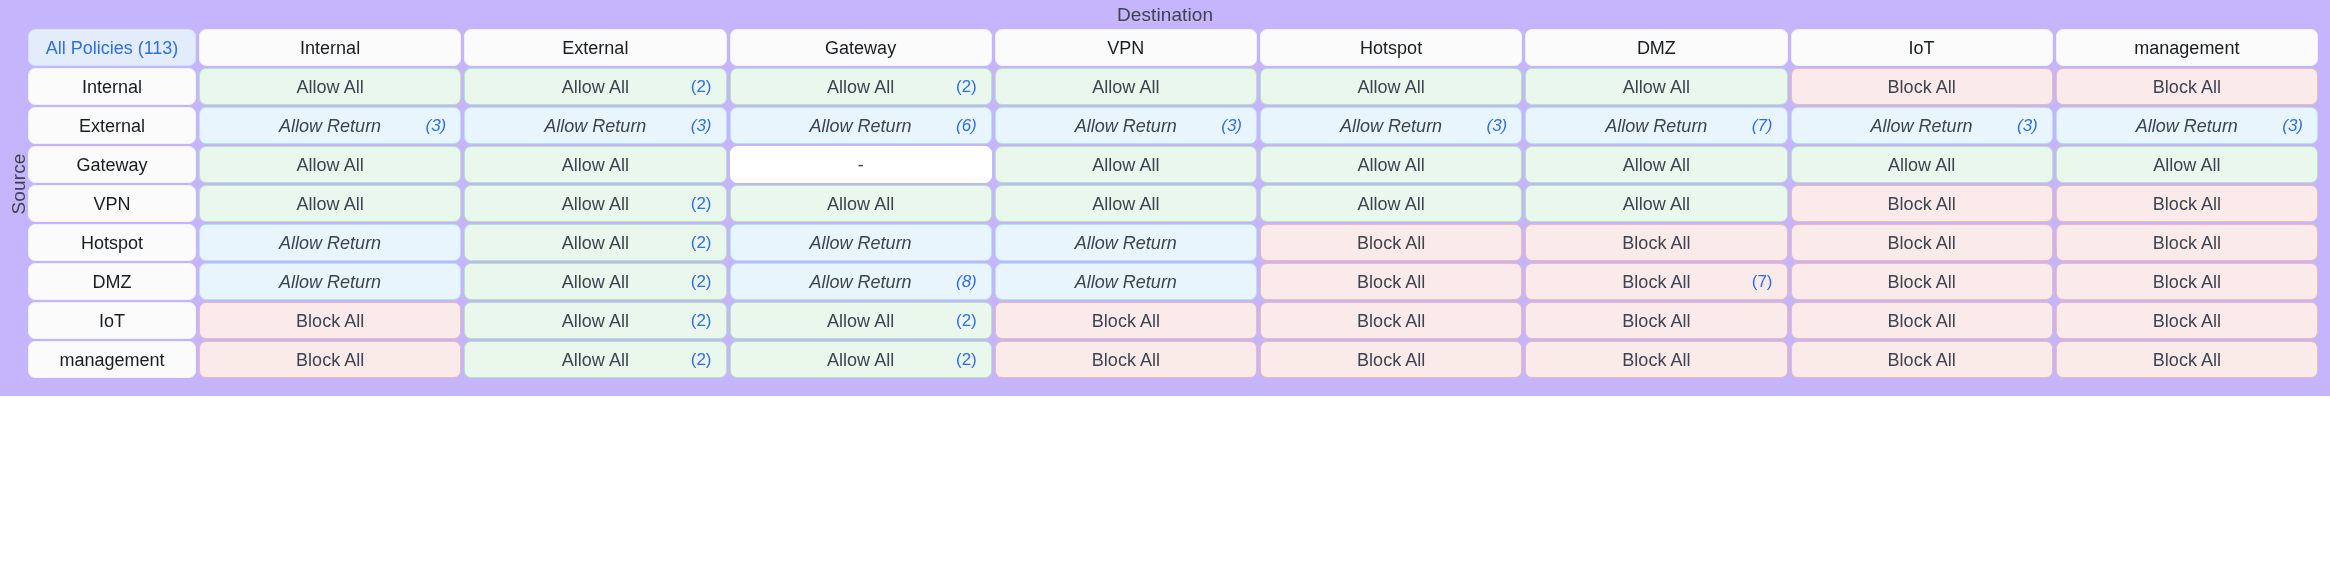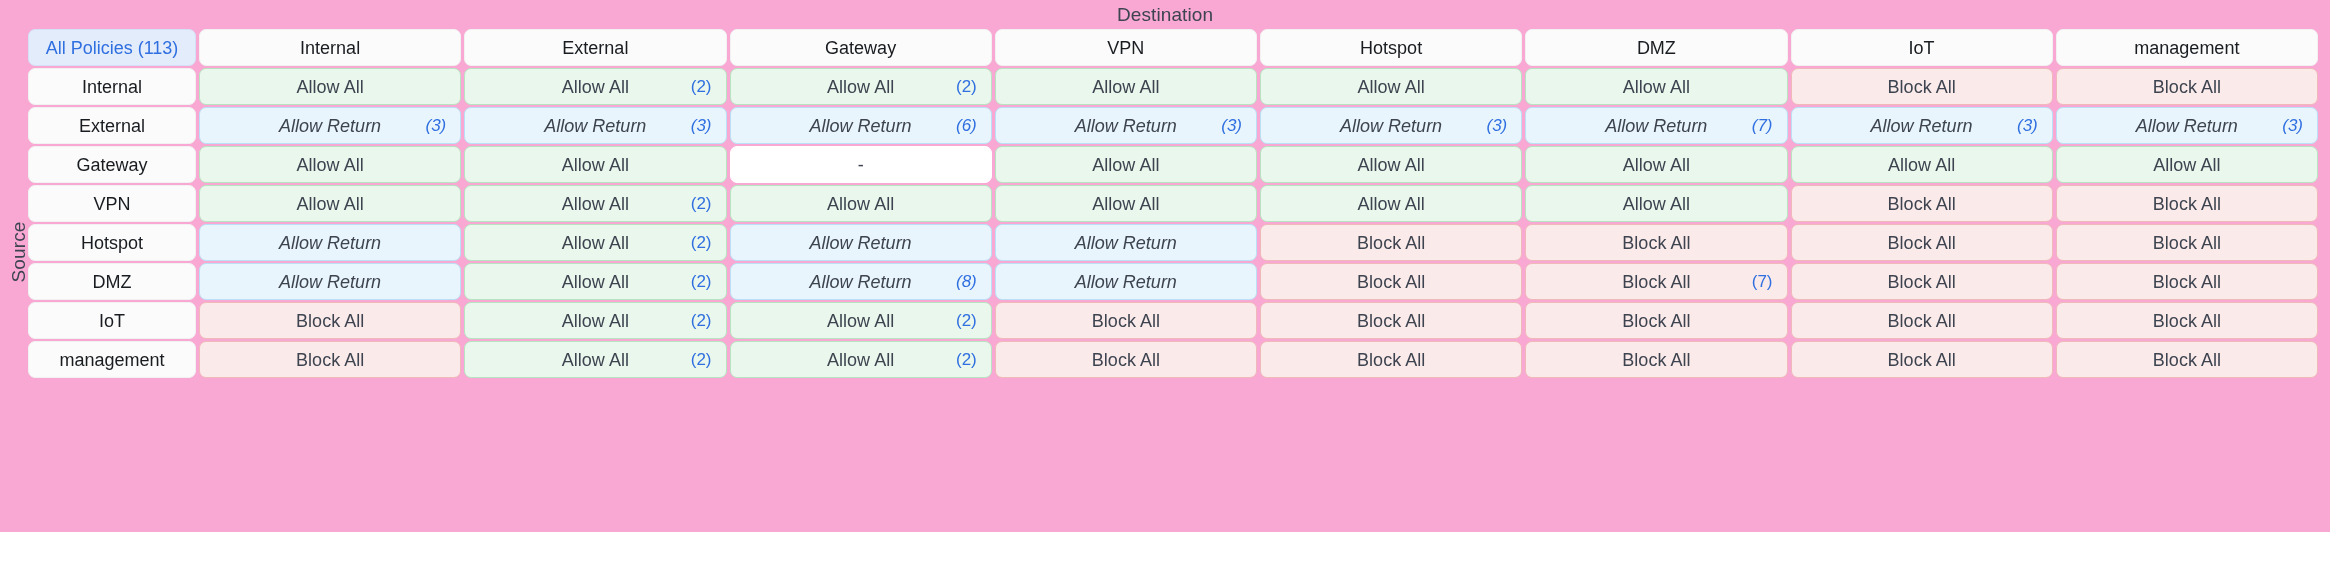--- a/index.html
+++ b/index.html
@@ -2,23 +2,23 @@
 <html><head>
 <meta charset="utf-8">
 <style>
   * { box-sizing: border-box; }
   html, body {
     margin: 0; padding: 0;
     background: #ffffff;
     font-family: "Liberation Sans", "DejaVu Sans", sans-serif;
   }
   #root {
-    width: 2330px; height: 532px;
+    width: 2330px; height: 396px;
     position: relative;
-    background: #f9a8d4;
+    background: #c4b5fd;
     overflow: hidden;
   }
 
   
   .dest-caption {
     position: absolute;
     top: 4px; left: 0; right: 0;
     text-align: center;
     font-size: 19px;
     color: #3d4450;

